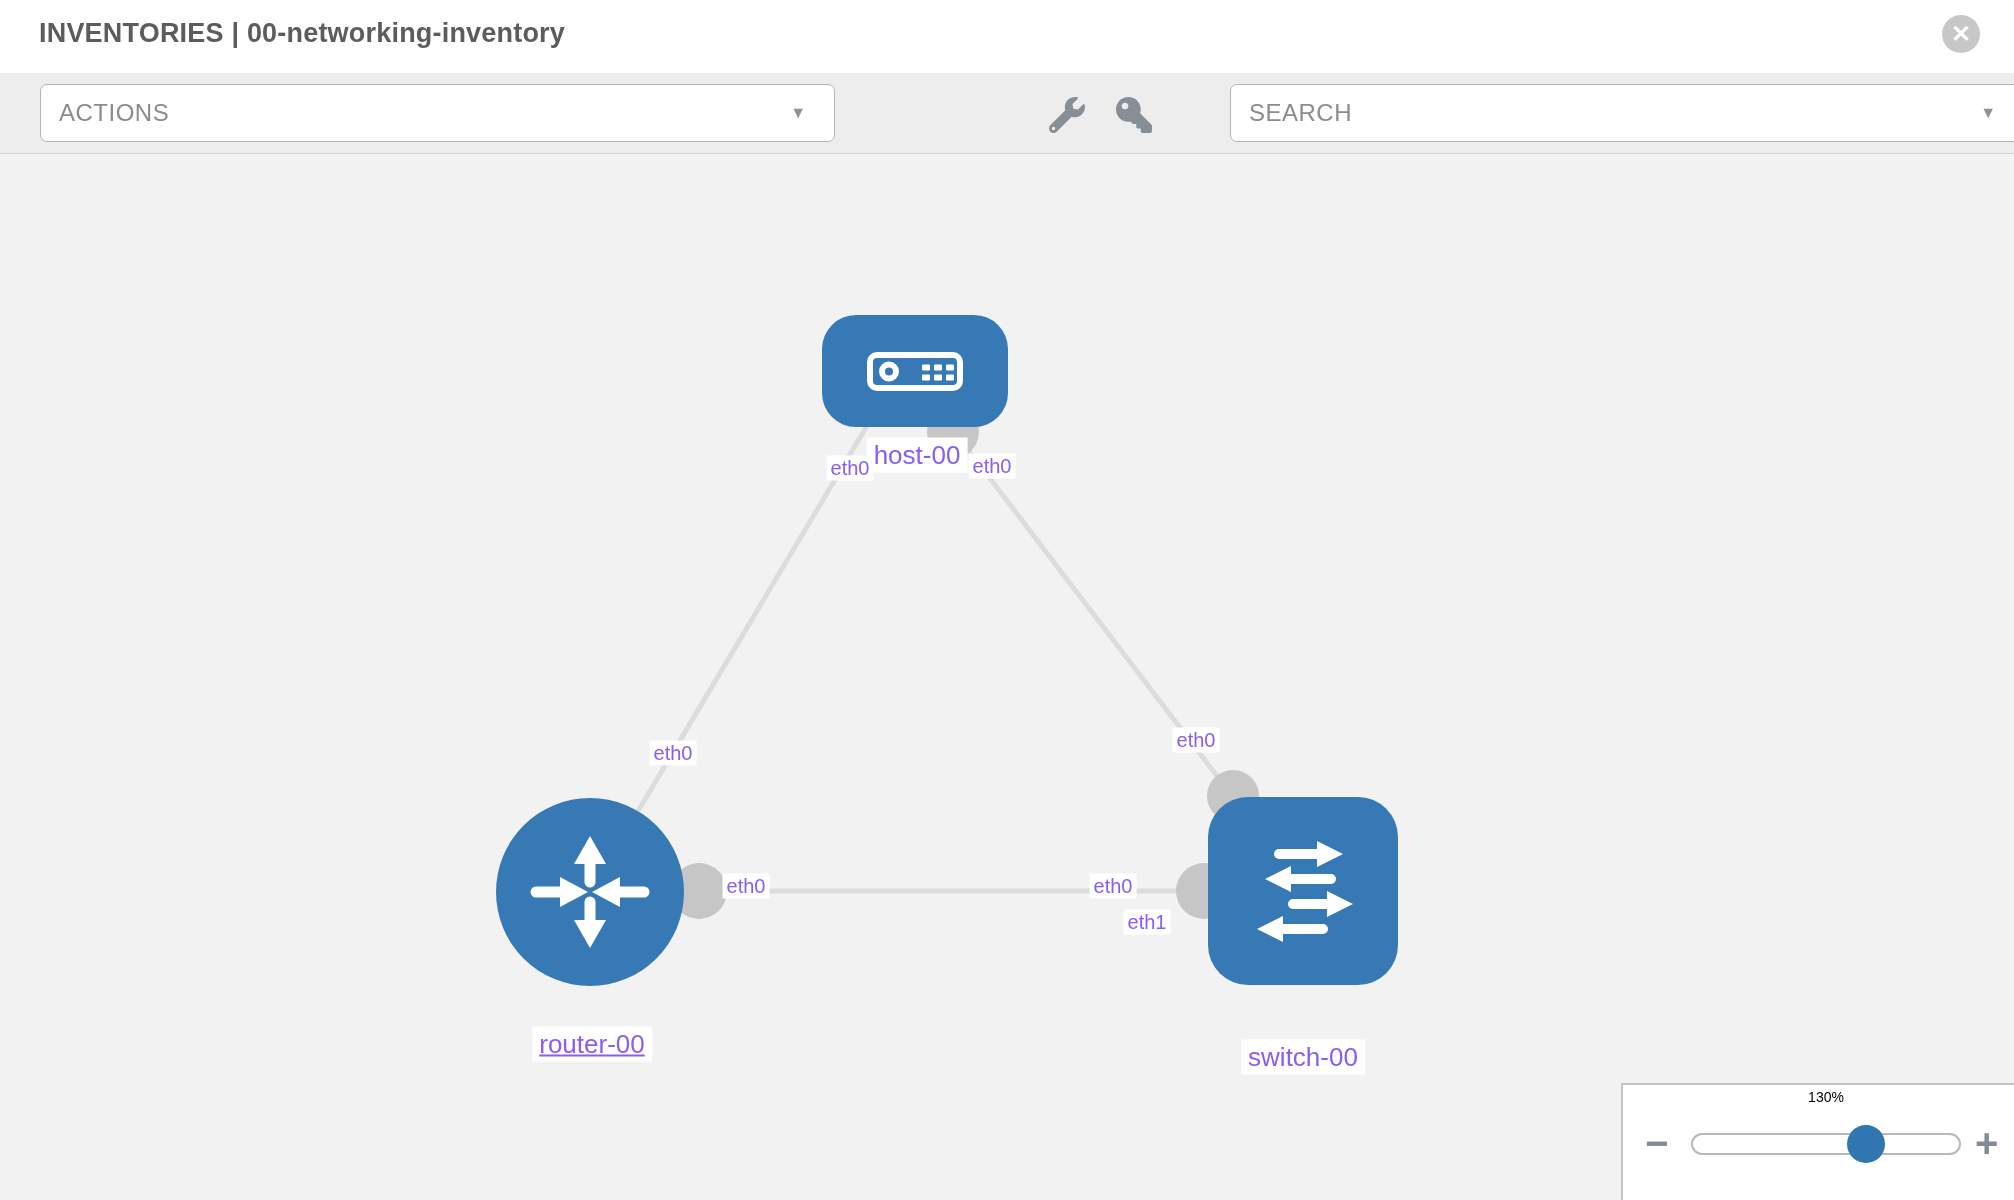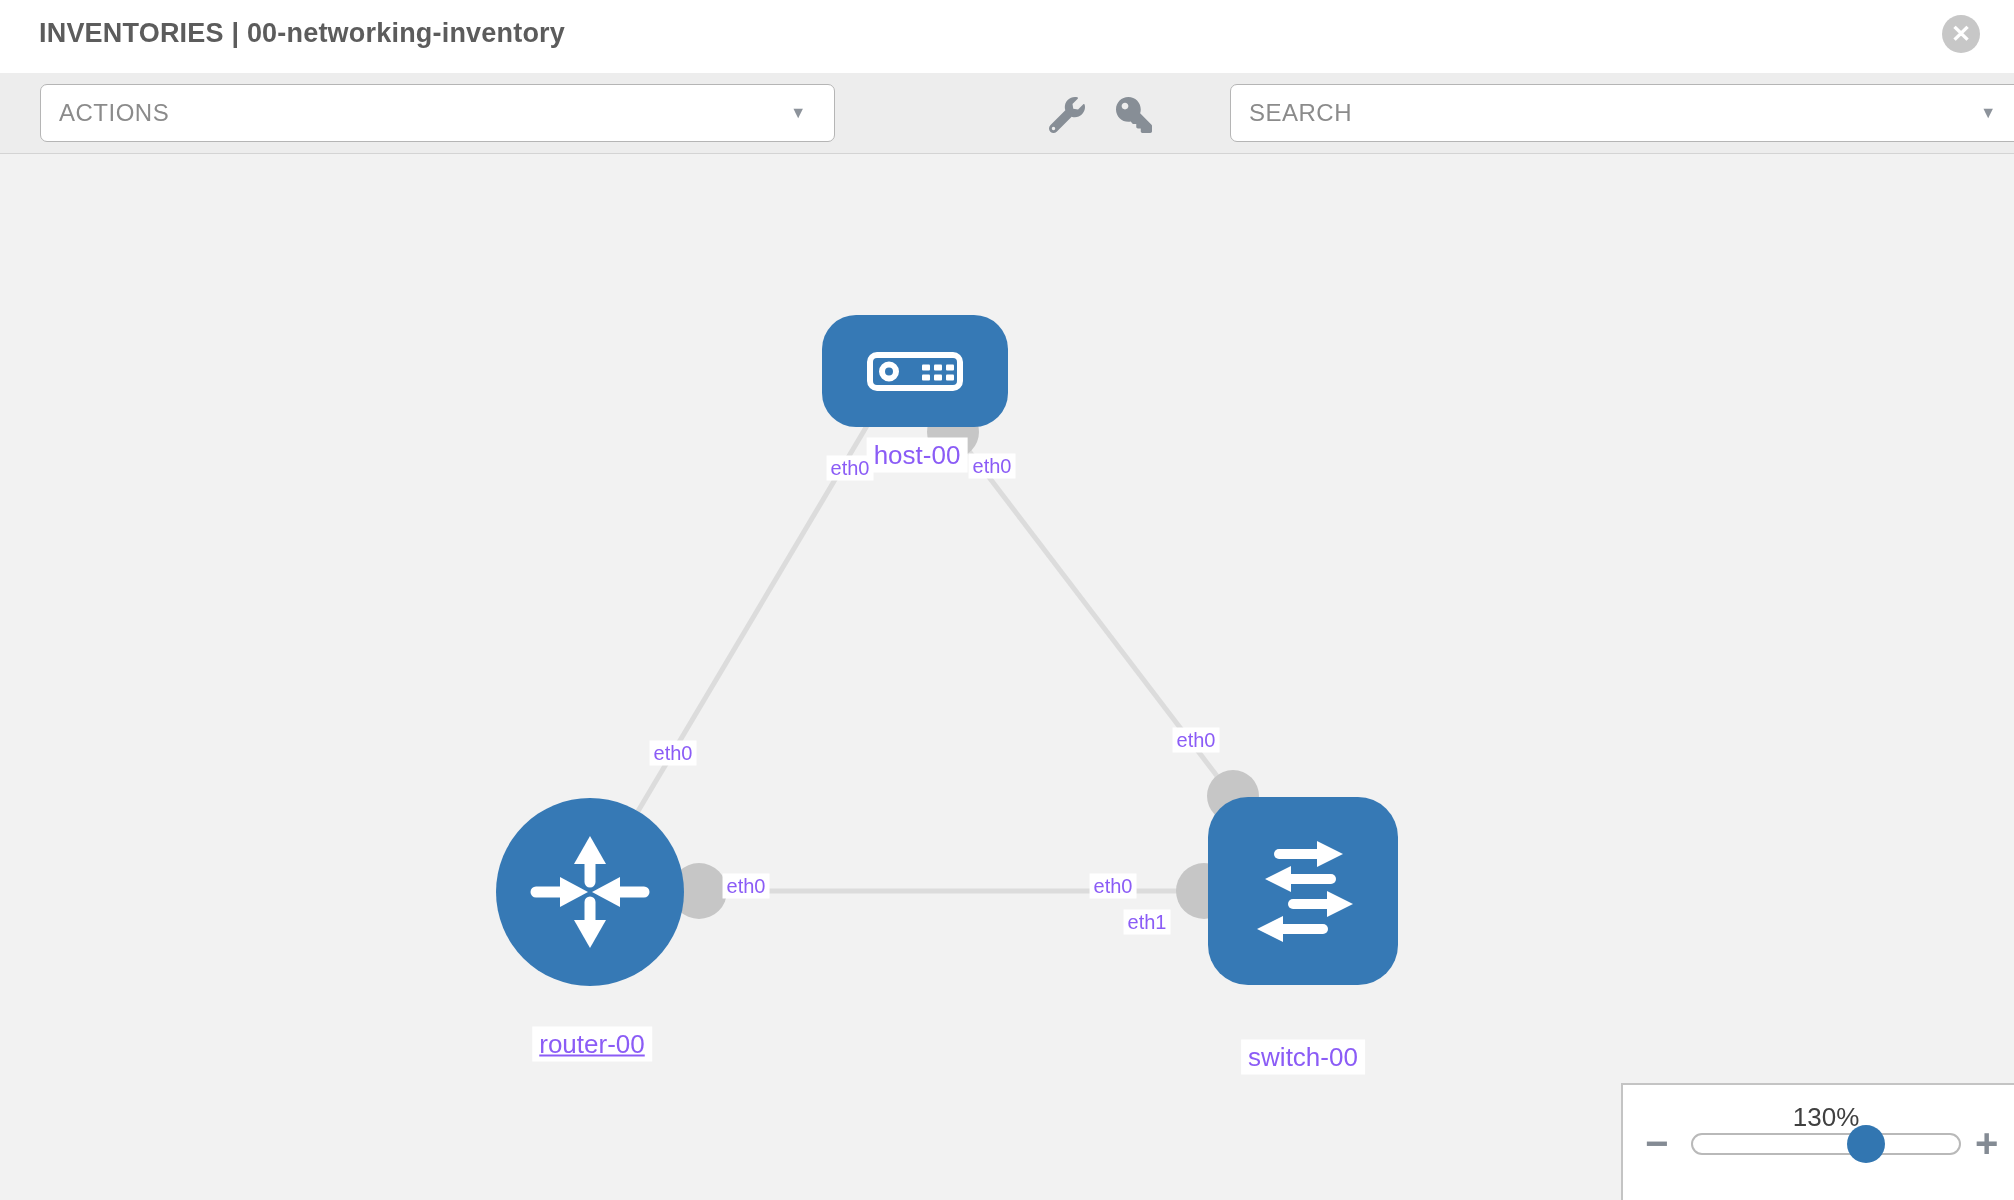--- a/index.html
+++ b/index.html
@@ -34,21 +34,21 @@
   .if-circle{fill:#c6c6c6;}
   .node{position:absolute;background:#3679b5;display:flex;align-items:center;justify-content:center;cursor:pointer;}
   .node svg{display:block;}
   .lbl{position:absolute;transform:translate(-50%,-50%);background:#ffffff;color:#8b5cf6;white-space:nowrap;}
   .lbl-node{font-size:26px;padding:2px 7px;}
   .lbl-if{font-size:20px;padding:1px 4px;}
 
   
   .zoom-panel{position:absolute;left:1621px;top:1083px;width:410px;height:140px;background:#ffffff;
               border:2px solid #c4c4c4;z-index:5;box-sizing:border-box;}
-  .zoom-level{position:absolute;left:128px;top:17px;width:150px;text-align:center;font-size:26px;color:#404040;}
+  .zoom-level{position:absolute;left:128px;top:4px;width:150px;text-align:center;font-size:14px;color:#000000;}
   .zoom-minus{position:absolute;left:22px;top:38px;font-size:40px;font-weight:700;color:#848b94;cursor:pointer;line-height:1;}
   .zoom-plus{position:absolute;left:352px;top:38px;font-size:40px;font-weight:700;color:#848b94;cursor:pointer;line-height:1;}
   .zoom-track{position:absolute;left:68px;top:48px;width:270px;height:22px;border:2px solid #b9b9b9;
               border-radius:13px;background:#ffffff;box-sizing:border-box;cursor:pointer;}
   .zoom-handle{position:absolute;left:224px;top:40px;width:38px;height:38px;border-radius:50%;
                background:#3276b1;cursor:grab;}
 </style>
 </head>
 <body>
 

